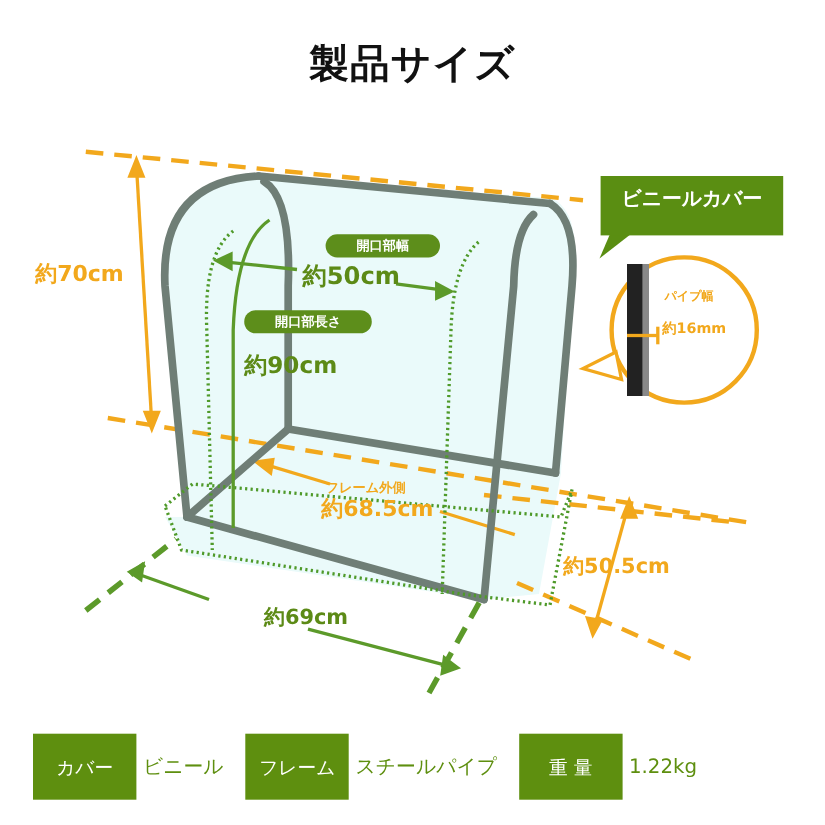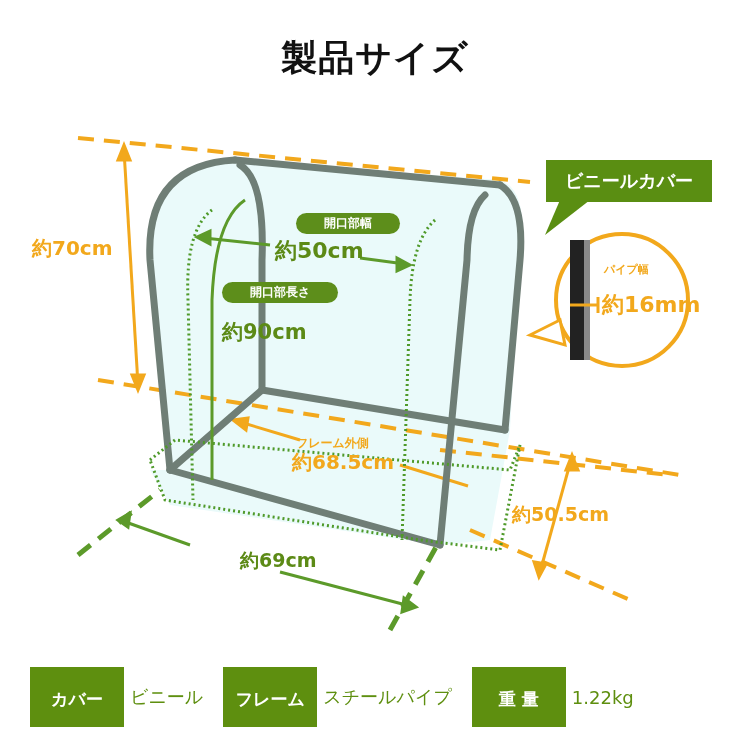--- a/index.html
+++ b/index.html
@@ -3,23 +3,23 @@
 <meta charset="utf-8">
 <style>
   html, body { margin:0; padding:0; background:#ffffff; }
   body { width:750px; height:750px; position:relative; overflow:hidden; font-family:"DejaVu Sans", sans-serif; }
   .title { position:absolute; left:0; width:750px; top:34px; text-align:center; font-size:36px; font-weight:bold; color:#111; letter-spacing:1px; }
   svg.diagram { position:absolute; left:0; top:0; width:750px; height:750px; }
   .lbl { position:absolute; font-weight:bold; white-space:nowrap; }
   .orange { color:#f2a81c; }
   .green { color:#5c8a16; }
   .pill { position:absolute; background:#5d8e1b; color:#fff; font-size:12px; font-weight:bold; border-radius:12px; padding:2px 28px; text-align:center; }
-  .callout { position:absolute; left:546px; top:160px; width:166px; height:42px; background:#5a8e12; color:#fff; font-size:18px; font-weight:bold; text-align:center; line-height:42px; }
+  .callout { position:absolute; left:546px; top:160px; width:166px; height:54px; background:#5a8e12; color:#fff; font-size:18px; font-weight:bold; text-align:center; line-height:42px; }
   .spec-row { position:absolute; left:30px; top:681px; display:flex; align-items:center; height:32px; }
-  .spec-key { background:#5e8f0f; color:#fff; font-weight:bold; font-size:17px; height:28px; line-height:32px; padding:16px 12px; min-width:70px; text-align:center; }
+  .spec-key { background:#5e8f0f; color:#fff; font-weight:normal; font-size:17px; height:28px; line-height:32px; padding:16px 12px; min-width:70px; text-align:center; }
   .spec-val { color:#5e8f0f; font-size:18px; margin:0 20px 0 6px; }
 </style>
 </head>
 <body>
 
 <div class="title">製品サイズ</div>
 
 <svg class="diagram" viewBox="0 0 750 750">
 
   <path d="M150,470 L170,470 L150,260 Q150,160 230,160 L500,180 Q530,190 520,260 L510,430 L490,540 L440,545 L170,505 Z" fill="#eafafa"></path>
@@ -91,21 +91,21 @@
 <div class="lbl green" style="left:275px;top:236px;font-size:22px;">約50cm</div>
 <div class="pill" style="left:222px;top:282px;">開口部長さ</div>
 <div class="lbl green" style="left:222px;top:318px;font-size:21px;">約90cm</div>
 <div class="lbl orange" style="left:296px;top:435px;font-size:12px;">フレーム外側</div>
 <div class="lbl orange" style="left:292px;top:449px;font-size:20px;">約68.5cm</div>
 <div class="lbl green" style="left:196px;top:548px;font-size:19px;margin-left:44px;">約69cm</div>
 <div class="lbl orange" style="left:512px;top:502px;font-size:19px;">約50.5cm</div>
 
 <div class="callout">ビニールカバー</div>
 <div class="lbl orange" style="left:604px;top:262px;font-size:11px;">パイプ幅</div>
-<div class="lbl orange" style="left:602px;top:290px;font-size:22px;">約16mm</div>
+<div class="lbl orange" style="left:602px;top:290px;font-size:13px;">約16mm</div>
 
 <div class="spec-row">
   <span class="spec-key">カバー</span>
   <span class="spec-val">ビニール</span>
   <span class="spec-key">フレーム</span>
   <span class="spec-val">スチールパイプ</span>
   <span class="spec-key">重 量</span>
   <span class="spec-val">1.22kg</span>
 </div>
 

